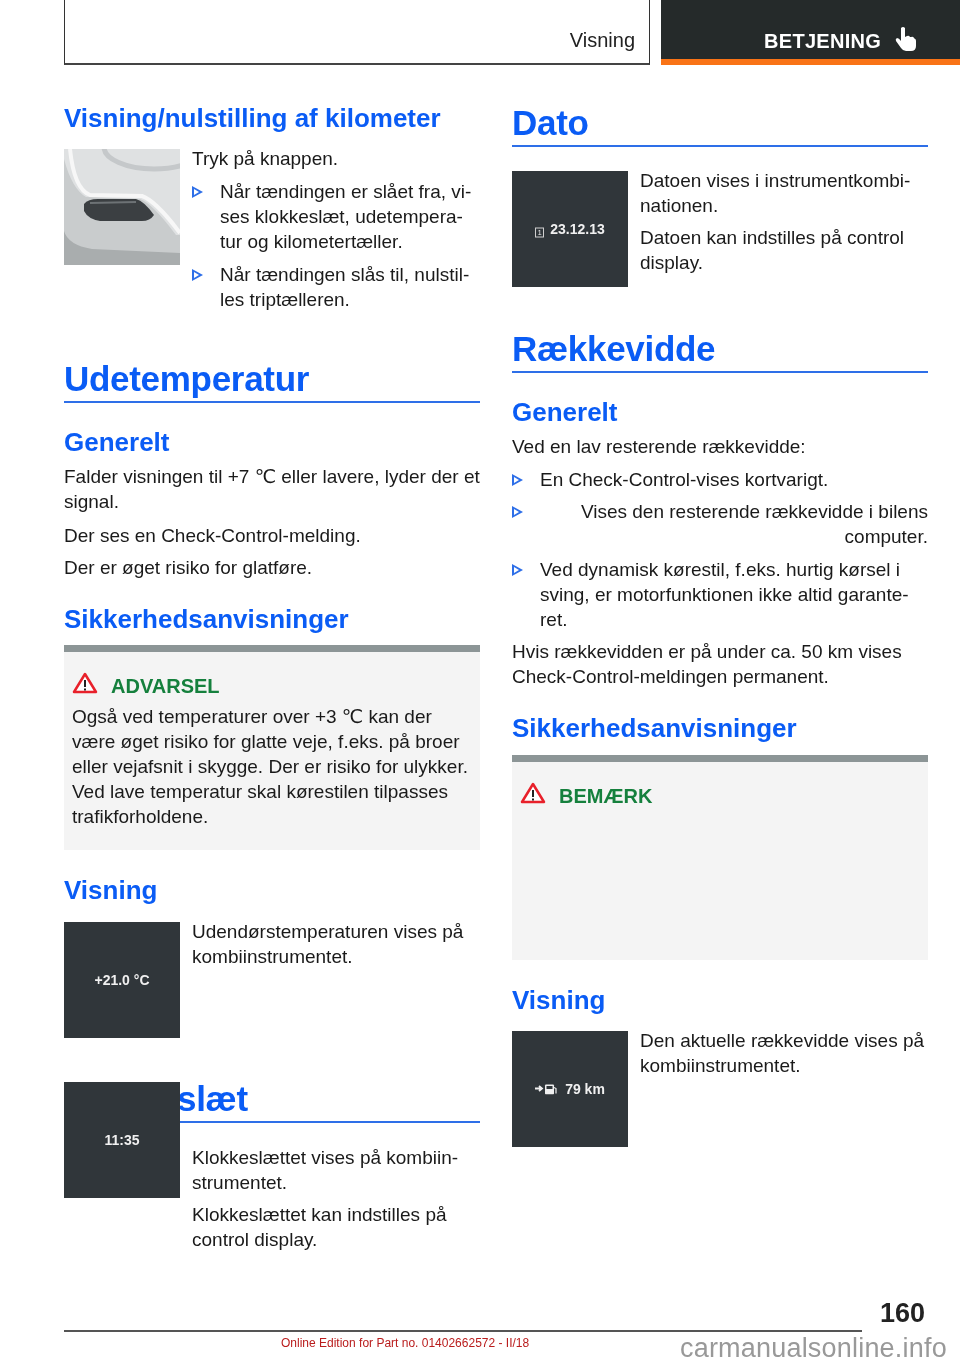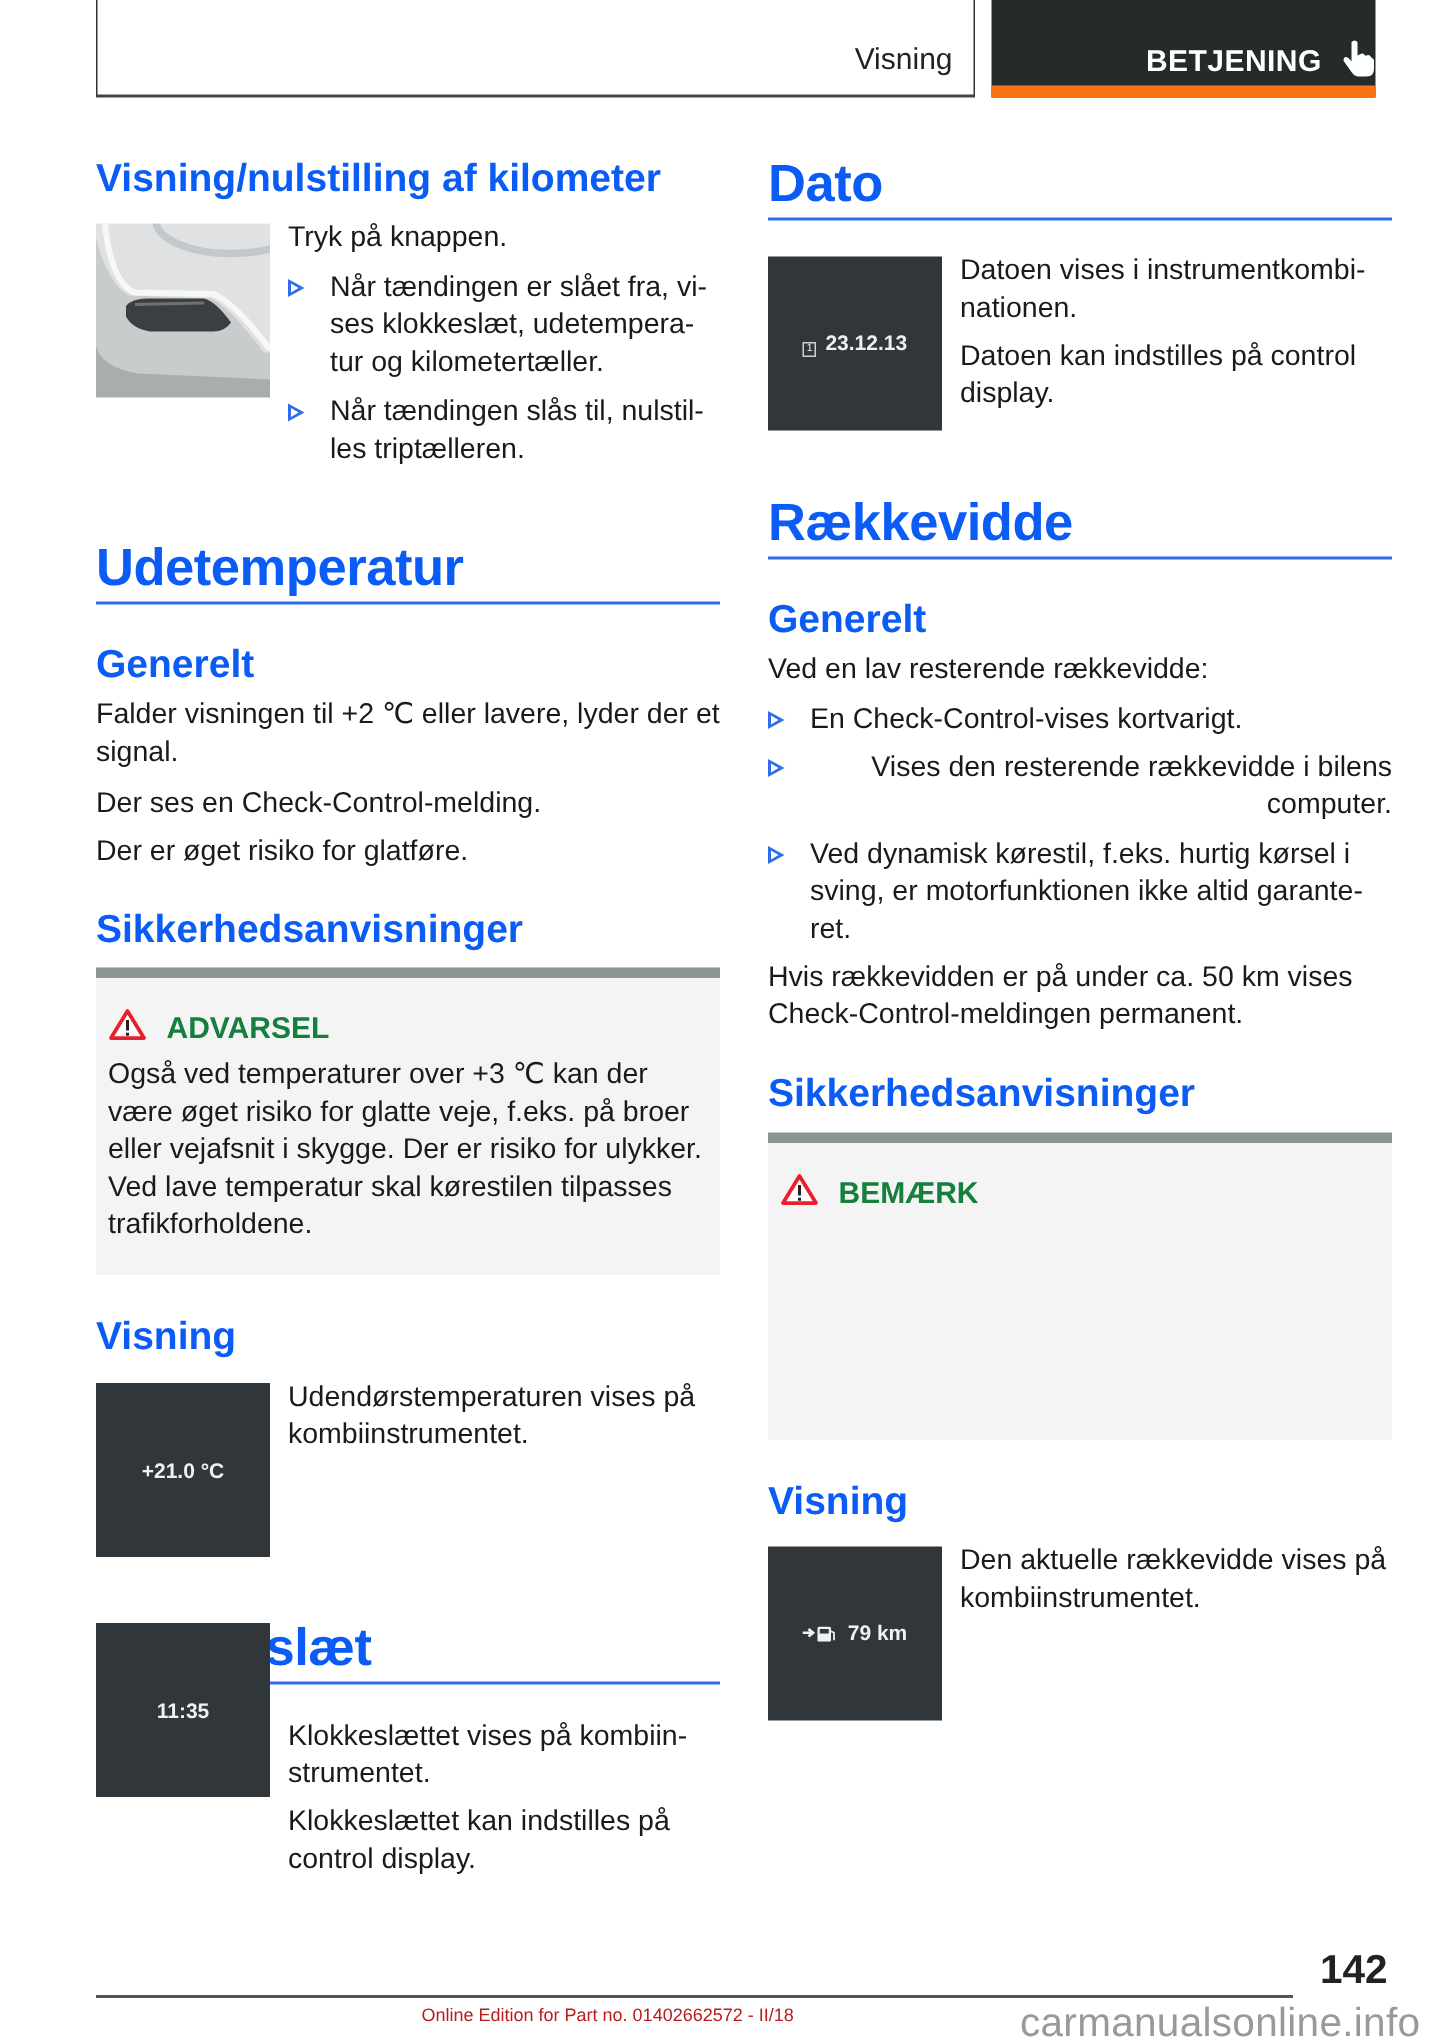--- a/index.html
+++ b/index.html
@@ -2,21 +2,21 @@
 <html><head>
   <meta charset="utf-8">
   <style>
     * { box-sizing: border-box; margin: 0; padding: 0; }
     html, body { width: 960px; height: 1362px; background: #ffffff; overflow: hidden; }
     body { position: relative; font-family: "Liberation Sans", "DejaVu Sans", sans-serif; color: #1a1a1a; }
 
     
     .hdr-left { position: absolute; left: 64px; top: 0; width: 586px; height: 65px; border: 1px solid #333; border-top: none; border-bottom: 2px solid #444; background: #fff; }
     .hdr-left span { position: absolute; right: 14px; top: 29px; font-size: 20px; color: #222; }
-    .hdr-right { position: absolute; left: 661px; top: 0; width: 256px; height: 65px; background: #252a2a; border-bottom: 8px solid #f97316; }
+    .hdr-right { position: absolute; left: 661px; top: 0; width: 299px; height: 65px; background: #252a2a; border-bottom: 6px solid #f97316; }
     .hdr-right .lbl { position: absolute; left: 103px; top: 30px; font-size: 20px; font-weight: bold; color: #fff; letter-spacing: 0.3px; }
     .hdr-right .hand { position: absolute; left: 234px; top: 26px; }
 
     .col { position: absolute; top: 0; width: 416px; }
     .col.left { left: 64px; }
     .col.right { left: 512px; }
 
     .h1 { position: absolute; font-size: 35px; font-weight: bold; color: #0a5cf5; letter-spacing: -0.3px; }
     .h1rule { position: absolute; height: 2px; background: #2e6fe8; width: 416px; }
     .h2 { position: absolute; font-size: 26px; font-weight: bold; color: #0a5cf5; }
@@ -79,21 +79,21 @@
   <div class="bullet" style="left:128px; top:262px; width:288px;">
     <span class="tri"></span>
     <span style="white-space:pre-line;">Når tændingen slås til, nulstil-
 les triptælleren.</span>
   </div>
 
   <div class="h1" style="left:0; top:359px;">Udetemperatur</div>
   <div class="h1rule" style="left:0; top:401px;"></div>
 
   <div class="h2" style="left:0; top:427px;">Generelt</div>
-  <div class="p" style="left:0; top:464px; width:416px;">Falder visningen til +2 ℃ eller lavere, lyder der et signal.</div>
+  <div class="p" style="left:0; top:464px; width:416px;">Falder visningen til +7 ℃ eller lavere, lyder der et signal.</div>
   <div class="p" style="left:0; top:523px; width:416px;">Der ses en Check-Control-melding.</div>
   <div class="p" style="left:0; top:555px; width:416px;">Der er øget risiko for glatføre.</div>
 
   <div class="h2" style="left:0; top:604px;">Sikkerhedsanvisninger</div>
 
   <div class="warn" style="left:0; top:645px; height:205px;">
     <span class="icon">
       <svg width="26" height="22" viewBox="0 0 26 22">
           <path d="M13 2 L24 20 L2 20 Z" fill="#fff" stroke="#e8202a" stroke-width="2.5" stroke-linejoin="round"></path>
           <rect x="12" y="8" width="2" height="7" fill="#222"></rect>
@@ -174,16 +174,16 @@
             <rect x="10" y="1" width="9" height="10" rx="1" fill="#f0f0f0"></rect>
             <rect x="11.5" y="2.5" width="6" height="3" fill="#30363a"></rect>
             <path d="M19 4 L21 5 L21 10" stroke="#f0f0f0" stroke-width="1.2" fill="none"></path>
           </svg>
       </span><span>79 km</span>
     </span>
   </div>
   <div class="p" style="left:128px; top:1028px; width:288px;">Den aktuelle rækkevidde vises på kombiinstrumentet.</div>
 </div>
 
-<div class="pageno">142</div>
+<div class="pageno">160</div>
 <div class="footer-rule"></div>
 <div class="edition">Online Edition for Part no. 01402662572 - II/18</div>
 <div class="watermark">carmanualsonline.info</div>
 
 </body></html>

